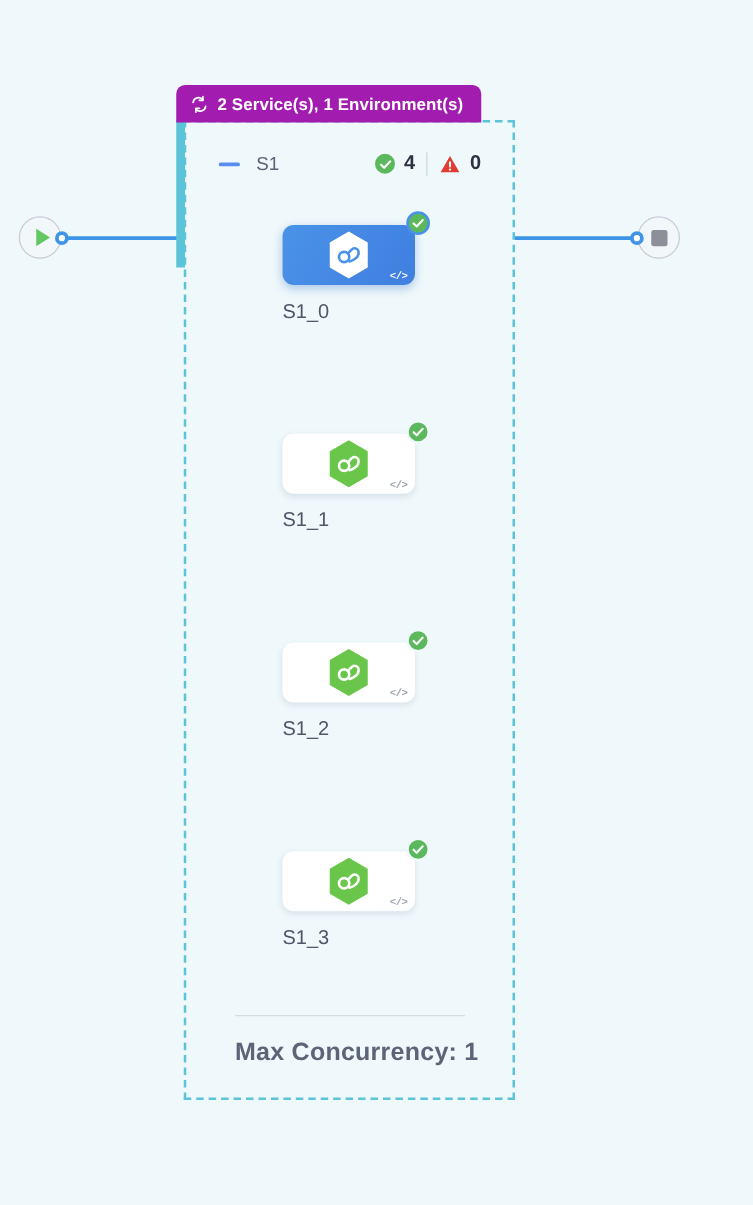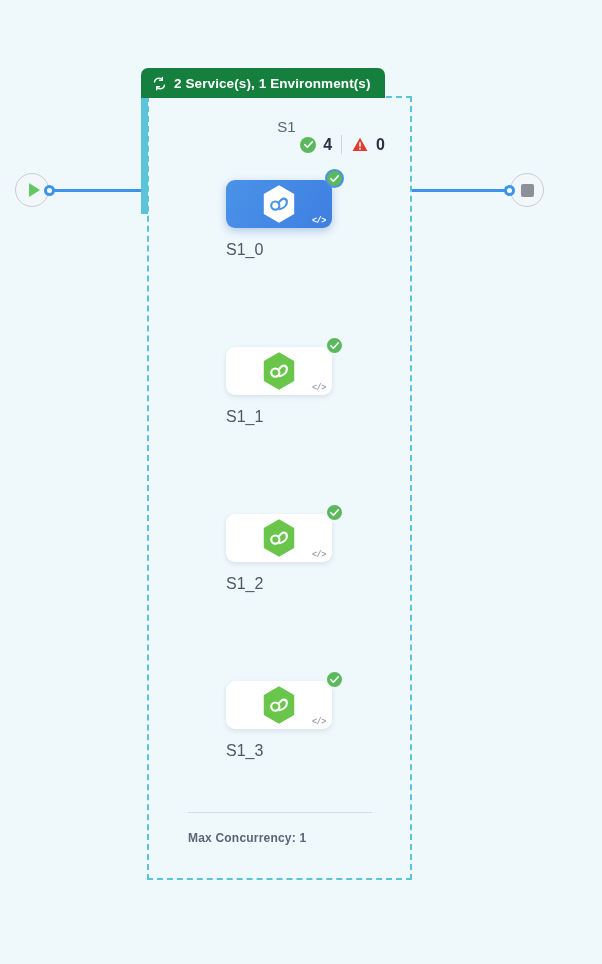--- a/index.html
+++ b/index.html
@@ -84,21 +84,21 @@
     border: 2px dashed #5bc4d8;
     box-sizing: border-box;
     background: transparent;
   }
 
   #group-header {
     position: absolute;
     left: 141px;
     top: 68px;
     height: 30px;
-    background: #15803d;
+    background: #a21caf;
     border-radius: 7px 7px 0 0;
     display: flex;
     align-items: center;
     gap: 7px;
     padding: 0 14px 0 11px;
     box-sizing: border-box;
     color: #ffffff;
     font-size: 13.5px;
     font-weight: bold;
     letter-spacing: 0.1px;
@@ -118,21 +118,20 @@
 
   
   #service-row {
     position: absolute;
     left: 175px;
     top: 118px;
     width: 210px;
     height: 26px;
     display: flex;
     align-items: center;
-    flex-direction: column;
   }
   .collapse-icon {
     width: 17px;
     height: 3px;
     background: #5b8def;
     border-radius: 2px;
   }
   #service-name {
     margin-left: 13px;
     font-size: 15px;
@@ -221,21 +220,21 @@
     top: 812px;
     width: 184px;
   }
   #footer-divider {
     width: 184px;
     height: 1px;
     background: #d4dde2;
   }
   #max-concurrency {
     margin-top: 18px;
-    font-size: 12px;
+    font-size: 20px;
     font-weight: bold;
     color: #5c6478;
     letter-spacing: 0.2px;
     white-space: nowrap;
   }
 </style>
 </head>
 <body>
 
 <div id="canvas">

